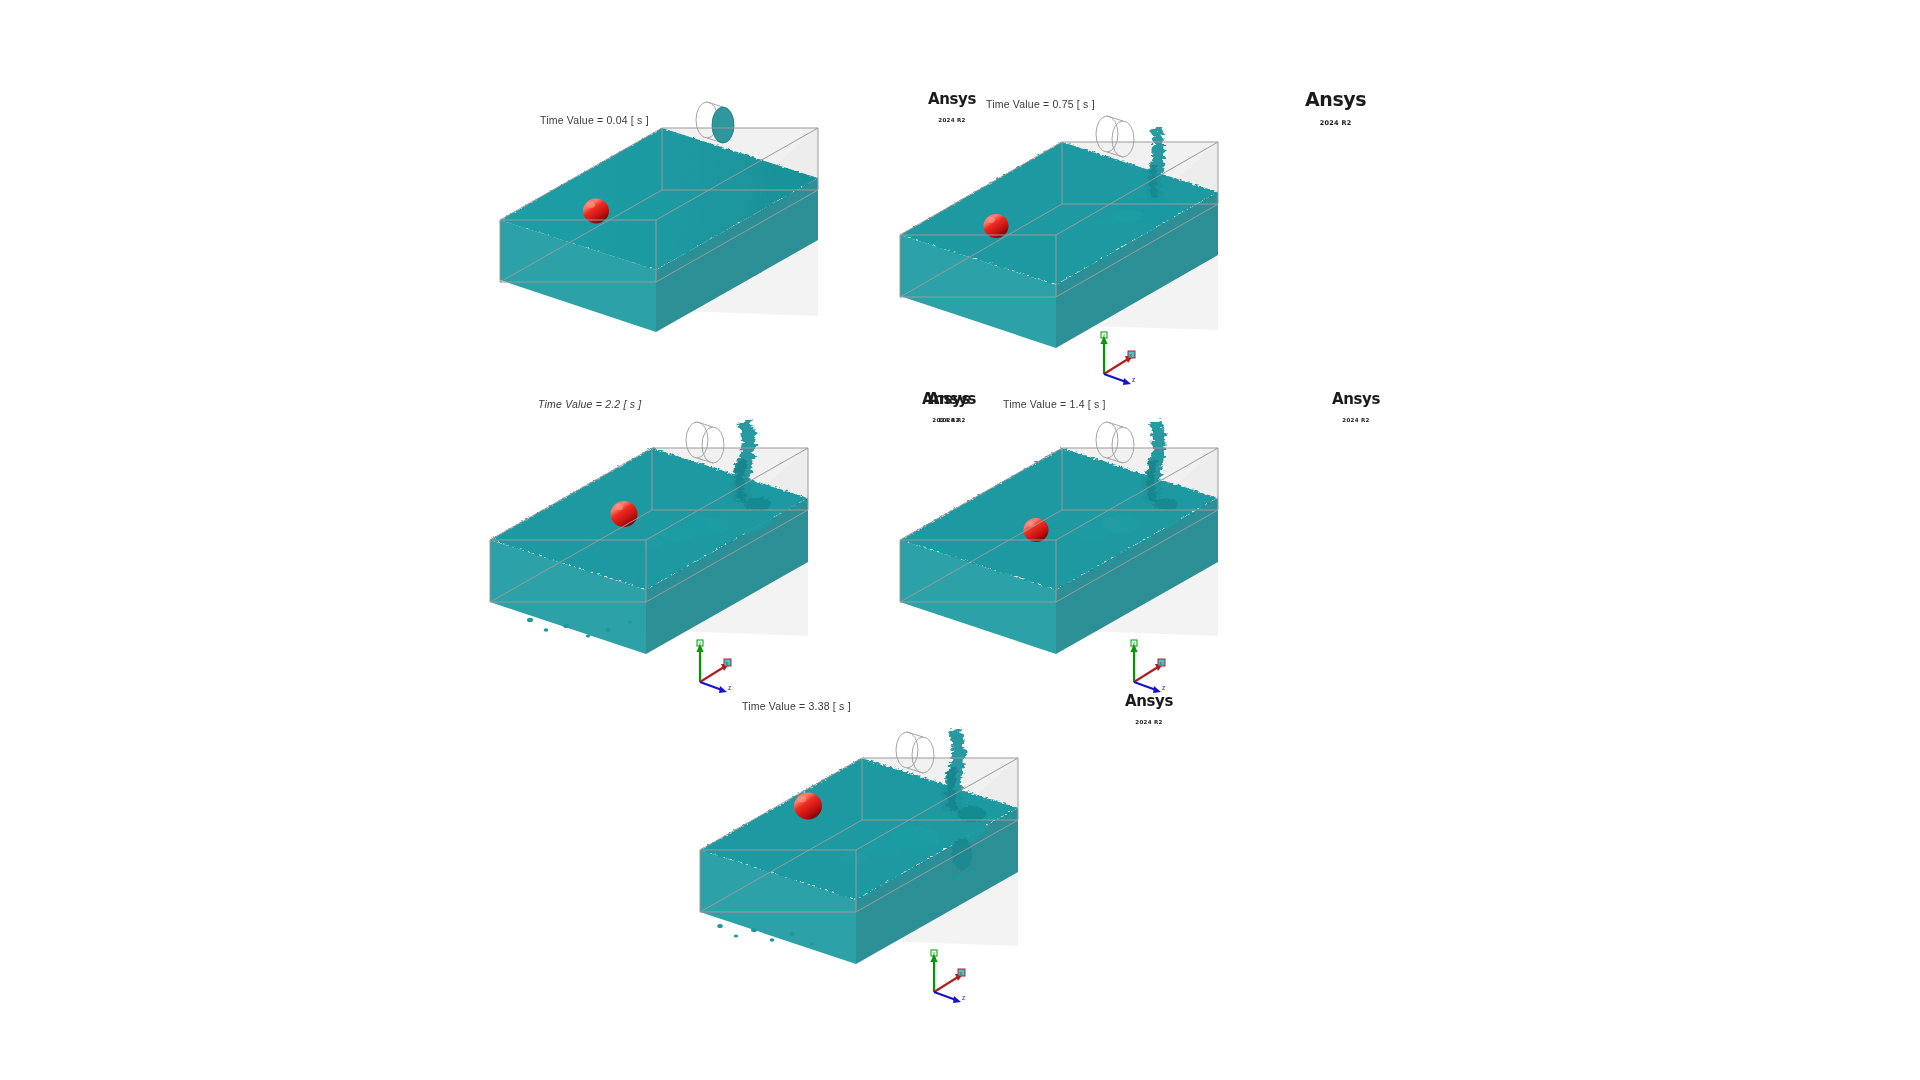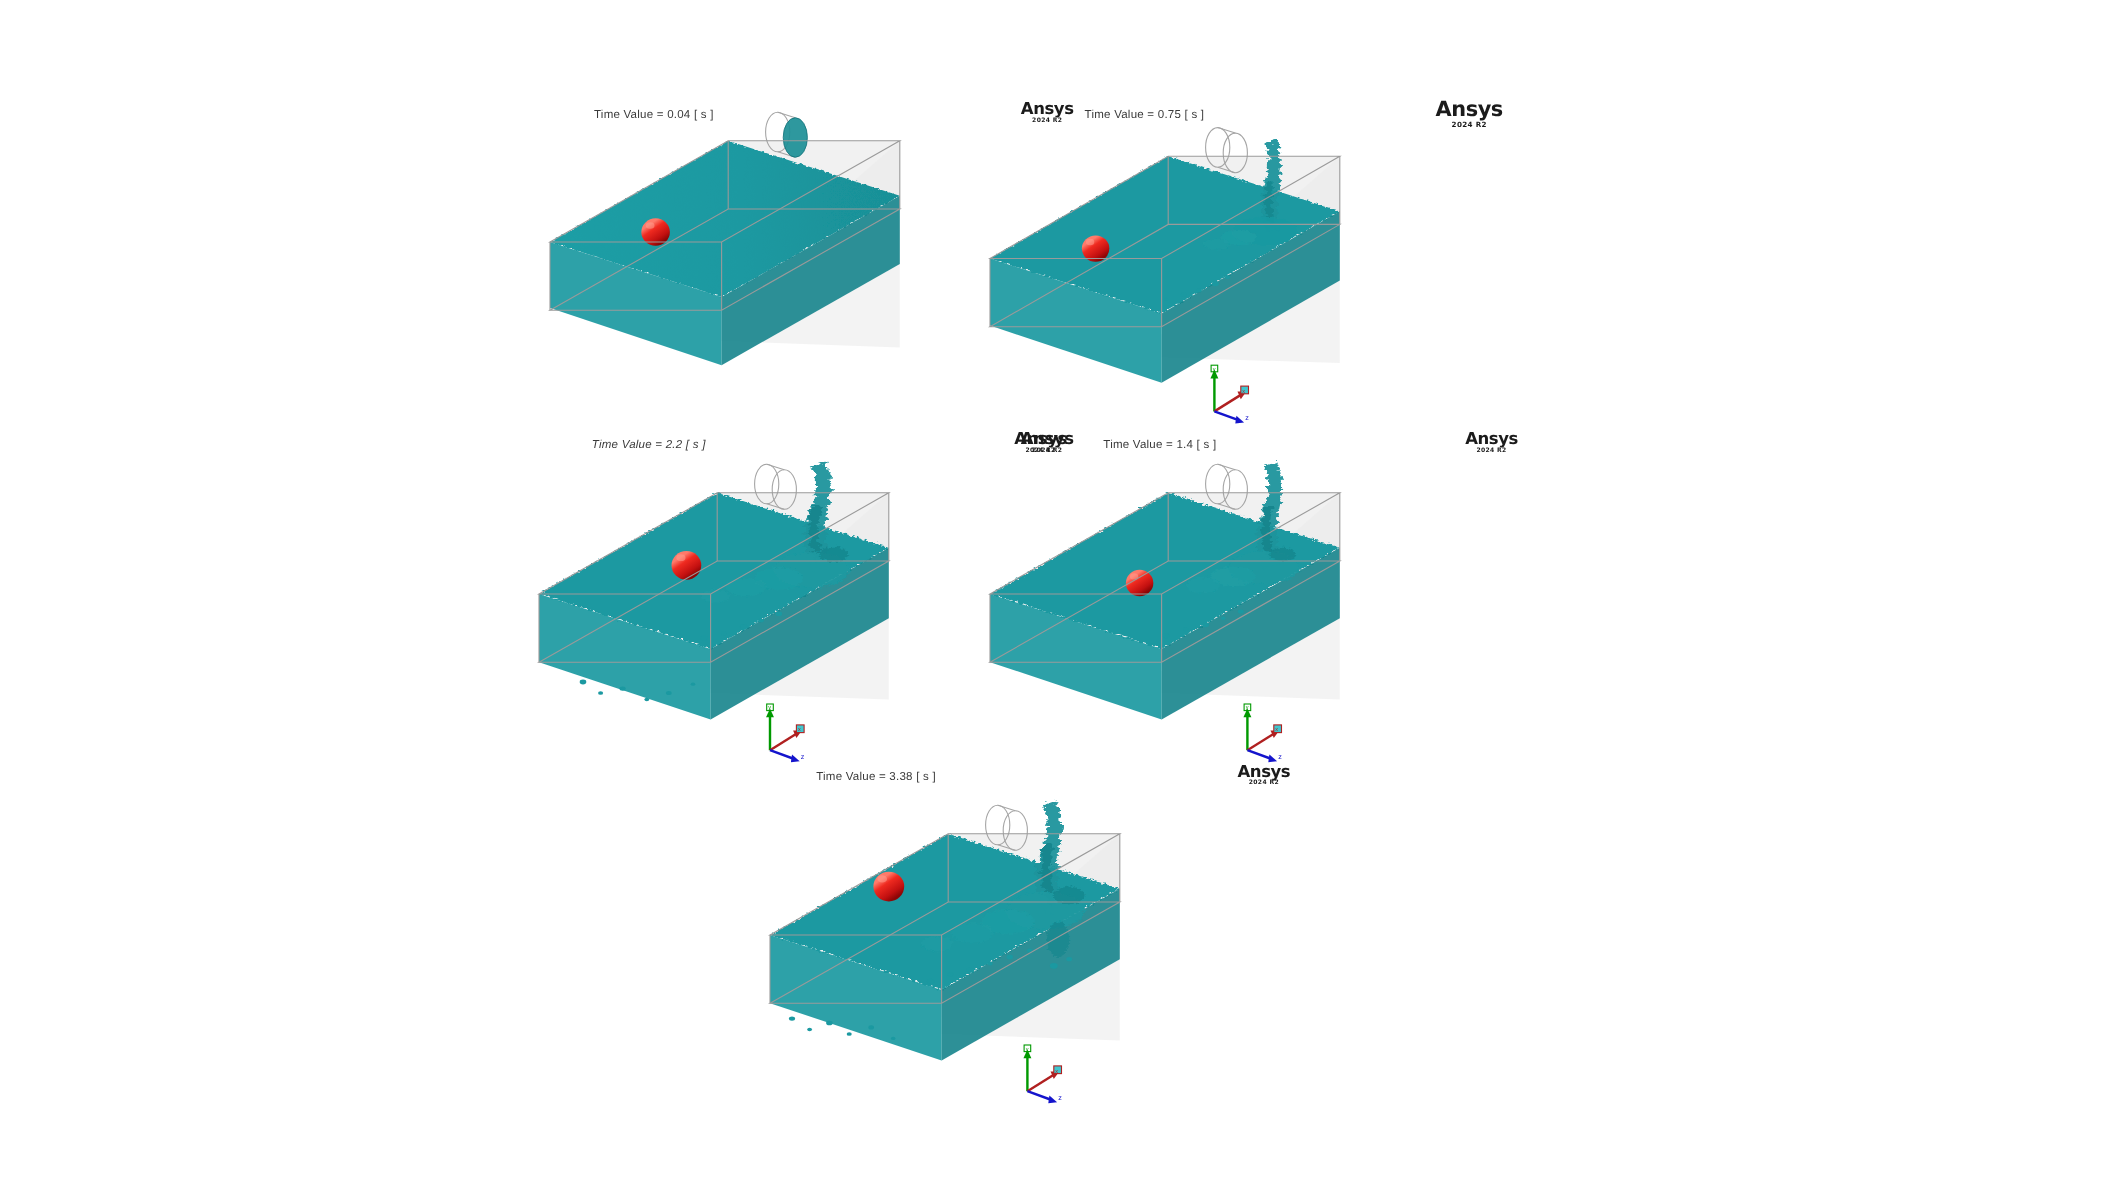--- a/index.html
+++ b/index.html
@@ -29,38 +29,38 @@
     letter-spacing:-.4px;
     display:block;
   }
   .ansys-logo .rel{
     font-family:"DejaVu Sans", sans-serif;
     font-weight:700;
     font-size:6.5px;
     color:#1b1b1b;
     letter-spacing:.3px;
     display:block;
-    margin-top:1px;
+    margin-top:11px;
   }
   .ansys-logo.small .word{font-size:15px;}
   .ansys-logo.small .rel{font-size:5.5px;}
 
   
   .scene{display:block;overflow:visible;}
 
   
   .triad{position:absolute;}
 </style>
 </head>
 <body>
 
 <div class="stage">
 
   <div class="panel" style="left:500px;top:80px;width:420px;height:300px;">
-    <div class="time-label" style="left:40px;top:18px;">Time Value = 0.04 [ s ]</div>
+    <div class="time-label" style="left:40px;top:34px;">Time Value = 0.04 [ s ]</div>
 
     <svg class="scene" width="420" height="300" viewBox="0 0 420 300">
       <defs>
         <linearGradient id="sph1" x1="30%" y1="22%" x2="75%" y2="85%">
           <stop offset="0%" stop-color="#ff7a6a"></stop>
           <stop offset="28%" stop-color="#ef2a20"></stop>
           <stop offset="75%" stop-color="#c21010"></stop>
           <stop offset="100%" stop-color="#8d0606"></stop>
         </linearGradient>
         <linearGradient id="watTop1" x1="0%" y1="0%" x2="100%" y2="0%">

